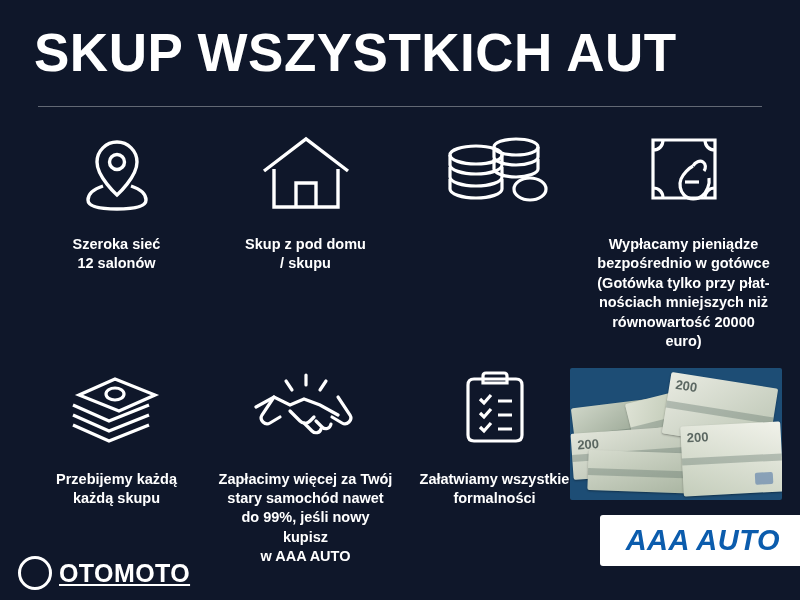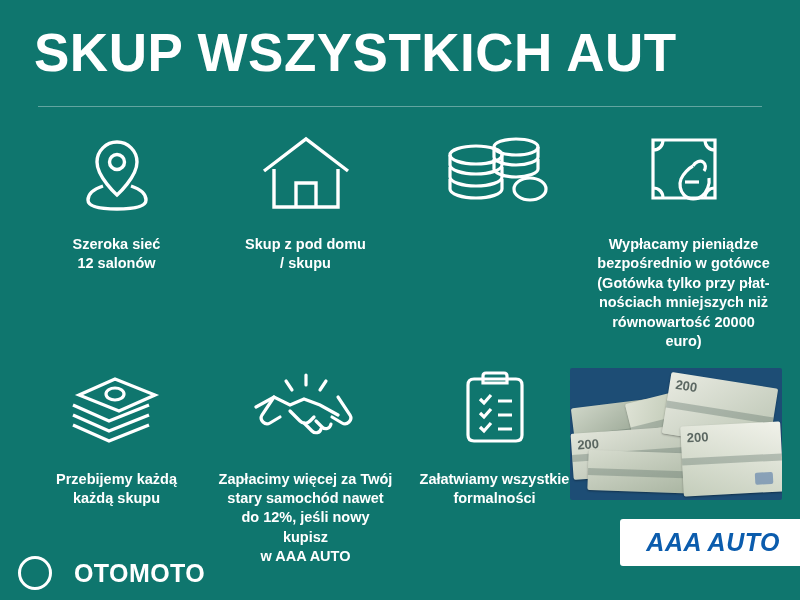--- a/index.html
+++ b/index.html
@@ -4,21 +4,21 @@
 <style>
   * { box-sizing: border-box; margin: 0; padding: 0; }
   html, body {
     width: 800px; height: 600px;
     overflow: hidden;
     font-family: "Liberation Sans", sans-serif;
   }
   .poster {
     position: relative;
     width: 800px; height: 600px;
-    background: #0f766e;
+    background: #0f172a;
     color: #ffffff;
     display: flex;
     flex-direction: column;
   }
   
   .header {
     padding: 26px 34px 0 34px;
   }
   .headline {
     font-size: 53px;
@@ -115,40 +115,41 @@
     margin-top: auto;
     position: relative;
     height: 78px;
   }
   .otomoto {
     position: absolute;
     left: 18px;
     bottom: 10px;
     display: flex;
     align-items: center;
-    gap: 22px;
+    gap: 7px;
+    text-decoration: underline;
   }
   .oval {
     width: 34px; height: 34px;
     border: 3px solid #ffffff;
     border-radius: 50%;
   }
   .otomoto-text {
     font-size: 25px;
     font-weight: bold;
     letter-spacing: 0.4px;
   }
   .aaa-badge {
     position: absolute;
     right: 0;
     bottom: 34px;
     background: #ffffff;
     color: #0b5cad;
     padding: 9px 20px 9px 26px;
-    font-size: 25px;
+    font-size: 29px;
     font-weight: bold;
     font-style: italic;
     letter-spacing: 0.5px;
     border-top-left-radius: 3px;
     border-bottom-left-radius: 3px;
   }
 </style>
 </head>
 <body>
 
@@ -241,21 +242,21 @@
           <path d="M8 36l18-10 16 8 14-6 16 6 18 10"></path>
           <path d="M26 26l-12 18c-3 5 3 11 8 8l10-6"></path>
           <path d="M90 26l12 18c3 5-3 11-8 8l-10-6"></path>
           <path d="M42 40l10 10c3 3 7 3 10 0l4-4"></path>
           <path d="M56 52l8 8c3 3 8 2 9-2"></path>
           <path d="M68 50l6 6c3 3 8 2 9-3"></path>
         </svg>
       </div>
       <div class="caption">Zapłacimy więcej za Twój
 stary samochód nawet
-do 12%, jeśli nowy kupisz
+do 99%, jeśli nowy kupisz
 w AAA AUTO</div>
     </div>
 
     <div class="cell">
       <div class="icon-wrap">
         <svg width="74" height="82" viewBox="0 0 74 82" fill="none" stroke="#ffffff" stroke-width="3.2">
           <path d="M16 12h42c4 0 6 2 6 6v50c0 4-2 6-6 6H16c-4 0-6-2-6-6V18c0-4 2-6 6-6z"></path>
           <path d="M28 6h18c2 0 3 1 3 3v7H25V9c0-2 1-3 3-3z"></path>
           <path d="M22 32l4 4 7-8M22 46l4 4 7-8M22 60l4 4 7-8"></path>
           <path d="M40 34h14M40 48h14M40 62h14"></path>

